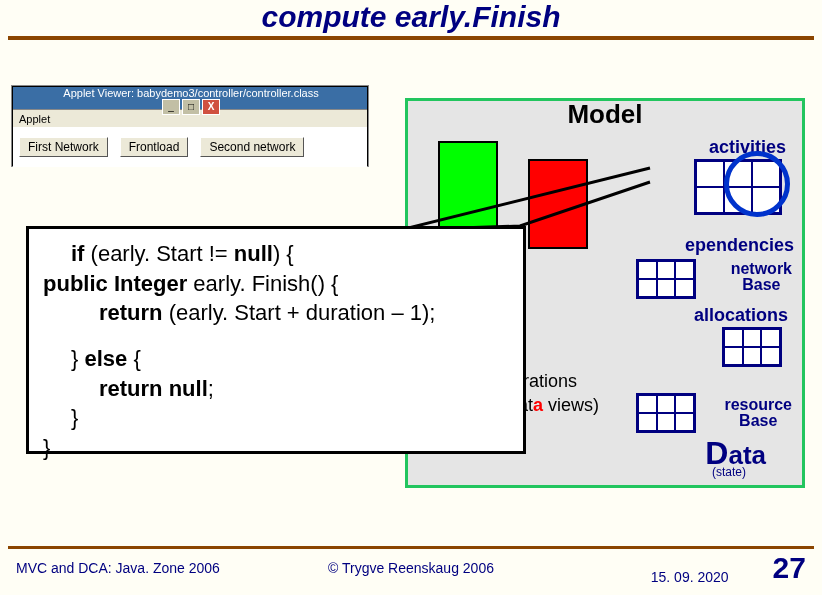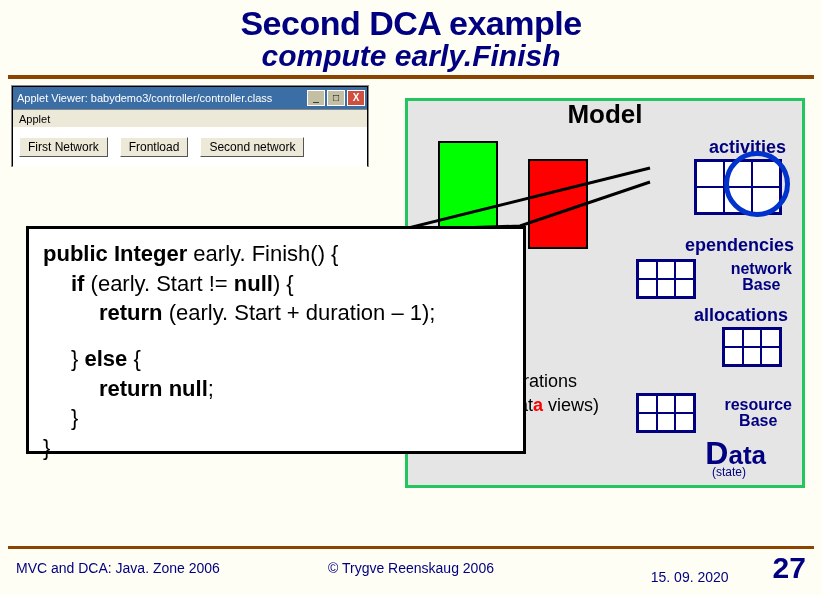--- a/index.html
+++ b/index.html
@@ -199,20 +199,21 @@
   }
   .applet-title {
     height: 22px;
     background: linear-gradient(#3a6ea5,#3a6ea5);
     color: #fff;
     font-size: 11px;
     display: flex;
     align-items: center;
     justify-content: space-between;
     padding: 0 2px 0 4px;
+    flex-direction: column;
   }
   .win-btns { display: flex; gap: 2px; }
   .win-btn {
     width: 18px; height: 16px;
     background: #c2bfa5;
     border: 1px solid #fff;
     font-size: 10px;
     line-height: 14px;
     text-align: center;
     color: #000;
@@ -295,21 +296,20 @@
     font-size: 30px;
     font-weight: bold;
   }
 </style>
 </head>
 <body>
 
 <div class="slide">
 
   <div class="title-block">
-    <h1>Second DCA example</h1>
     <h2>compute early.Finish</h2>
   </div>
   <hr class="title-hr">
 
   <div class="model-panel">
     <div class="model-title">Model</div>
     <div class="activities-label">activities</div>
 
     <div class="green-box"></div>
     <div class="red-box"></div>
@@ -389,25 +389,25 @@
     </div>
     <div class="applet-sub">Applet</div>
     <div class="applet-body">
       <button class="btn-win">First Network</button>
       <button class="btn-win">Frontload</button>
       <button class="btn-win">Second network</button>
     </div>
   </div>
 
   <div class="code-box">
+    <div style="padding-left:28px;">
+      <span class="kw">if</span><span> (early. Start != </span><span class="kw">null</span><span>) {</span>
+    </div>
     <div>
       <span class="kw">public</span><span class="kw"> Integer</span><span> early. Finish() {</span>
-    </div>
-    <div style="padding-left:28px;">
-      <span class="kw">if</span><span> (early. Start != </span><span class="kw">null</span><span>) {</span>
     </div>
     <div style="padding-left:56px;">
       <span class="kw">return</span><span> (early. Start + duration – 1);</span>
     </div>
     <div style="padding-left:28px;margin-top:16px;">
       <span>} </span><span class="kw">else</span><span> {</span>
     </div>
     <div style="padding-left:56px;">
       <span class="kw">return null</span><span>;</span>
     </div>

